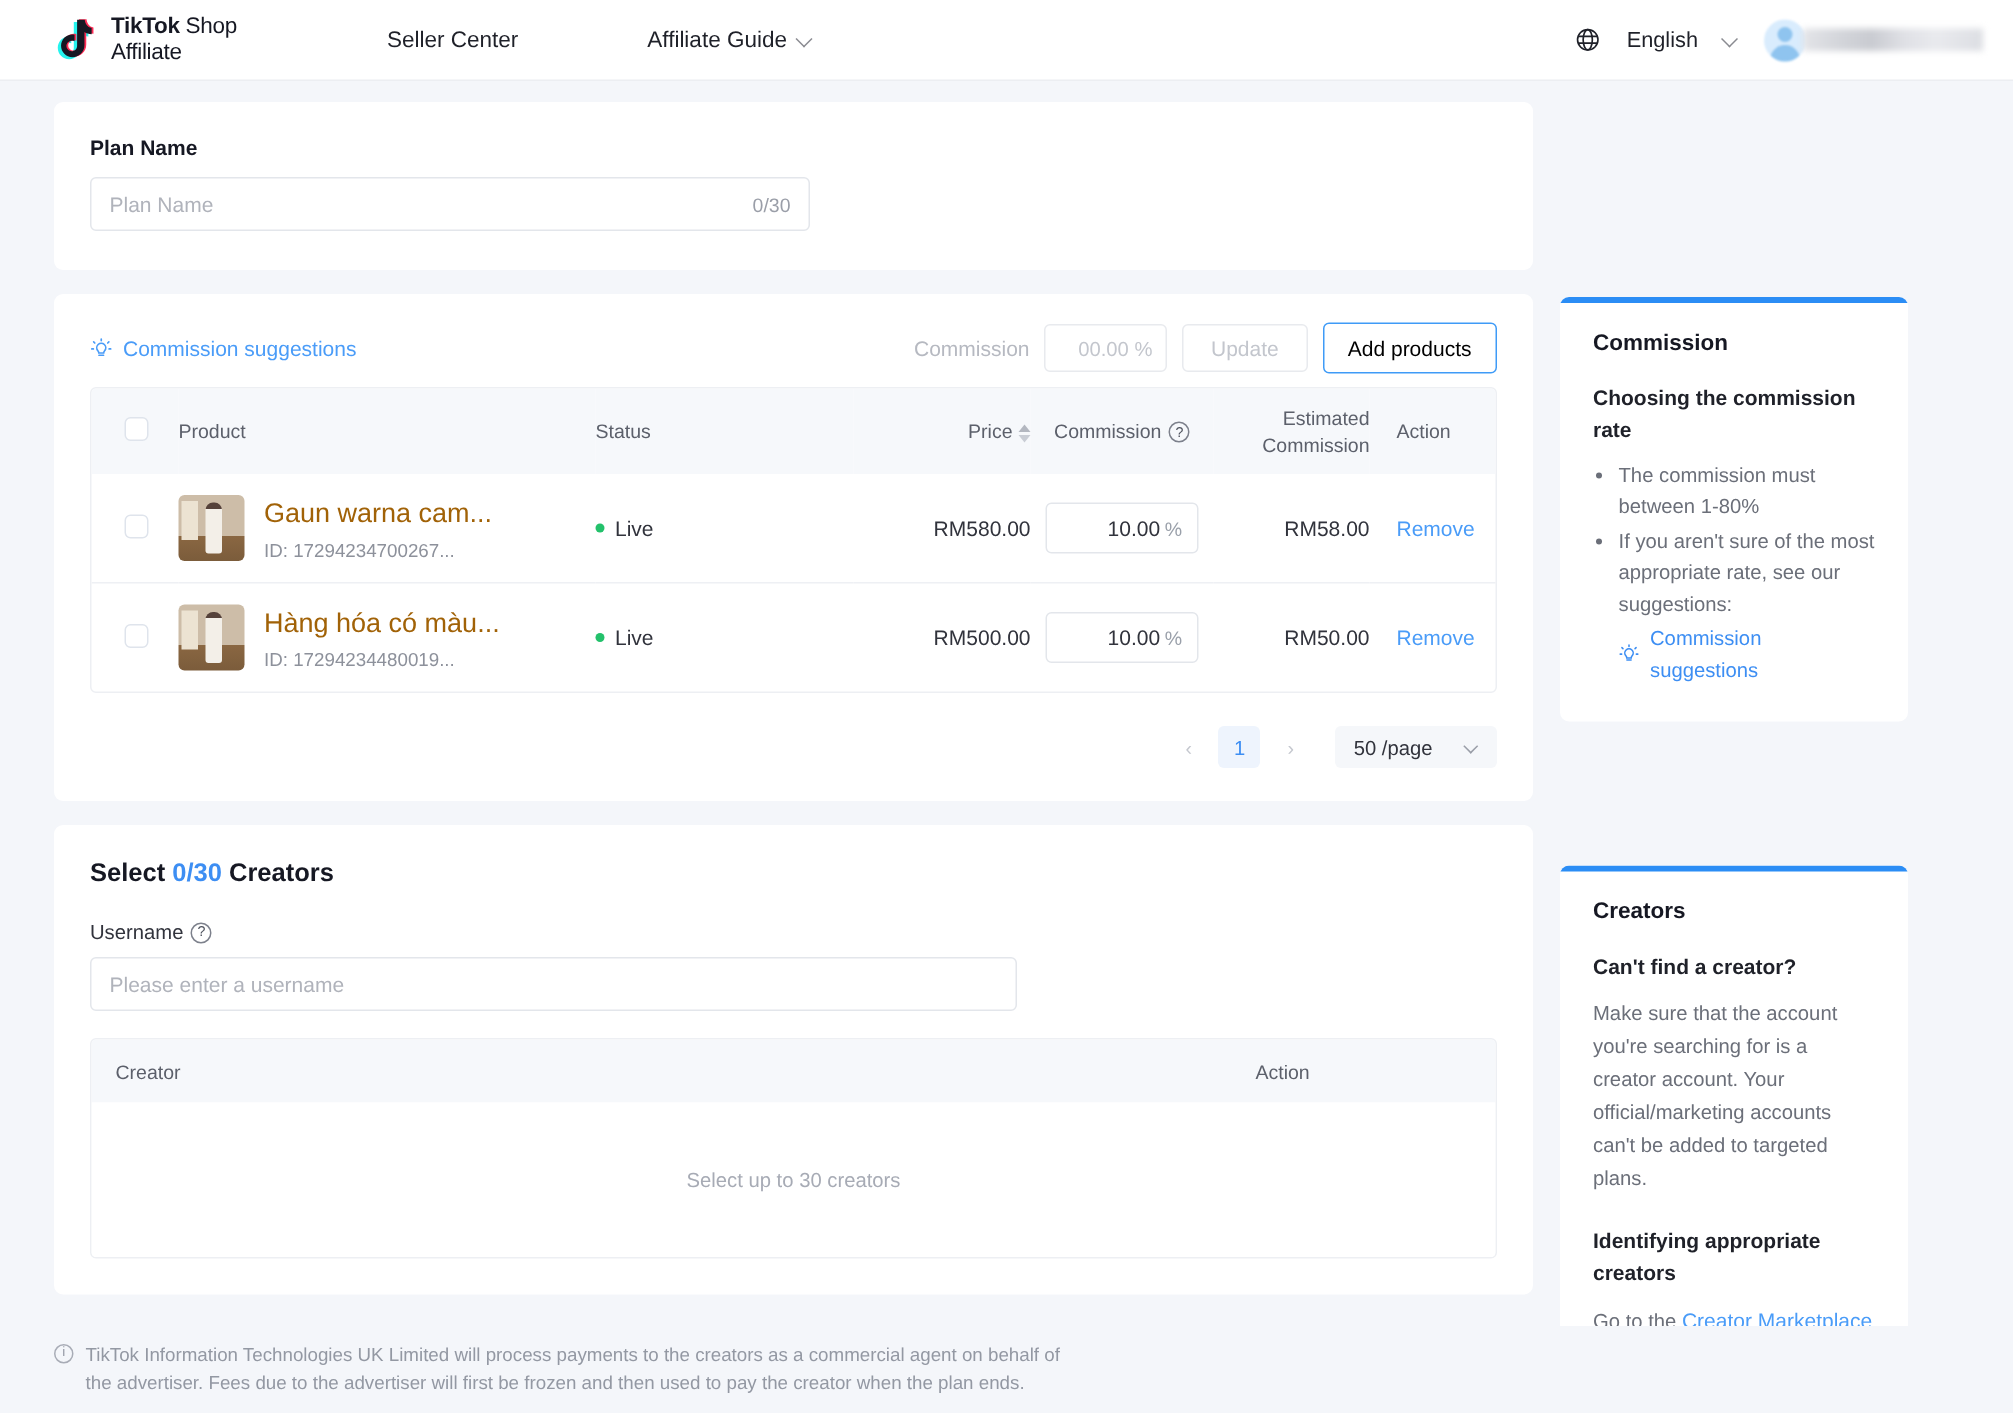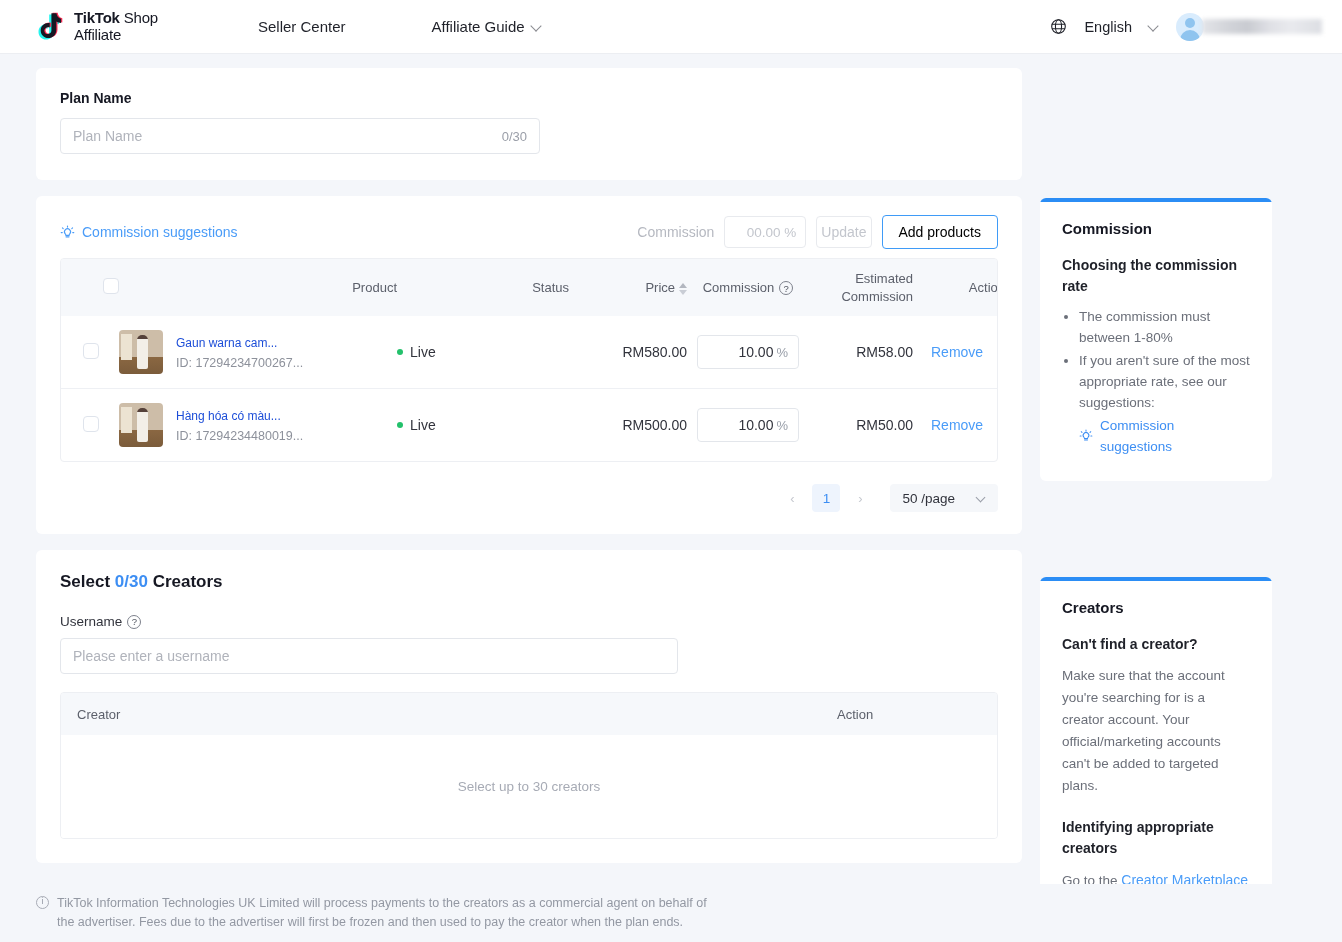--- a/index.html
+++ b/index.html
@@ -82,31 +82,31 @@
   .bulb { width: 15px; height: 15px; flex: none; }
   .prod-top-right { margin-left: auto; display: flex; align-items: center; gap: 10px; }
   .lbl-disabled { font-size: 14px; color: #b6b9c1; }
   .mini-input {
     width: 82px; height: 32px; border: 1px solid #e8eaee; border-radius: 4px;
     background: #fff; display: flex; align-items: center; justify-content: flex-end;
     padding: 0 9px; font-size: 13.5px; color: #c3c6cd;
   }
   .btn {
     height: 32px; border-radius: 4px; display: flex; align-items: center;
-    justify-content: center; font-size: 14px; cursor: pointer; padding: 0 4px;
+    justify-content: center; font-size: 14px; cursor: pointer; padding: 0 18px;
     border: 1px solid #e8eaee; background: #fff; color: #c3c6cd;
   }
   .btn-primary-outline { border: 1px solid #3f9bf7; color: #000000; font-weight: 500; padding: 0 16px; height: 34px; }
 
   
   table { width: 100%; border-collapse: collapse; table-layout: fixed; }
   .tbl-wrap { border: 1px solid #edeff3; border-radius: 4px; overflow: hidden; margin-top: 6px; }
   thead th {
     background: #f6f8fb; font-size: 13px; color: #5c606b; font-weight: 400;
-    text-align: right; padding: 11px 0; height: 56px; vertical-align: middle;
+    text-align: left; padding: 11px 0; height: 56px; vertical-align: middle;
   }
   .cb {
     width: 16px; height: 16px; border: 1px solid #dfe4ec; border-radius: 4px;
     background: #fff; display: inline-block; cursor: pointer;
   }
   .c-check { width: 58px; padding-left: 22px !important; }
   .c-prod  { width: 278px; }
   .c-stat  { width: 172px; }
   .c-price { width: 118px; text-align: right !important; }
   .c-comm  { width: 122px; text-align: center !important; }
@@ -134,21 +134,21 @@
   }
   .thumb::before {
     content: ""; position: absolute; left: 2px; top: 4px; width: 11px; height: 26px;
     background: #ece3d2;
   }
   .thumb::after {
     content: ""; position: absolute; left: 18px; top: 5px; width: 11px; height: 34px;
     border-radius: 5px 5px 2px 2px;
     background: linear-gradient(180deg,#55413a 0 12%, #f3efe8 12% 100%);
   }
-  .prod-name { font-size: 12px; color: #1d4ed8; line-height: 1.4; white-space: nowrap; overflow: hidden; }
+  .prod-name { font-size: 18px; color: #a16207; line-height: 1.4; white-space: nowrap; overflow: hidden; }
   .prod-id { font-size: 12.5px; color: #8d919b; margin-top: 5px; white-space: nowrap; }
   .status { display: flex; align-items: center; gap: 7px; font-size: 14px; color: #31333c; }
   .dot { width: 6px; height: 6px; border-radius: 50%; background: #23c16b; flex: none; }
   .comm-input {
     width: 102px; height: 34px; margin: 0 auto; border: 1px solid #e3e6eb; border-radius: 4px;
     display: flex; align-items: center; justify-content: flex-end; padding: 0 10px;
     font-size: 14px; color: #31333c; background: #fff; cursor: text;
   }
   .comm-input .pct { color: #9aa0aa; margin-left: 3px; font-size: 13px; }
   .link { color: #4a9cf8; cursor: pointer; font-size: 14px; }

